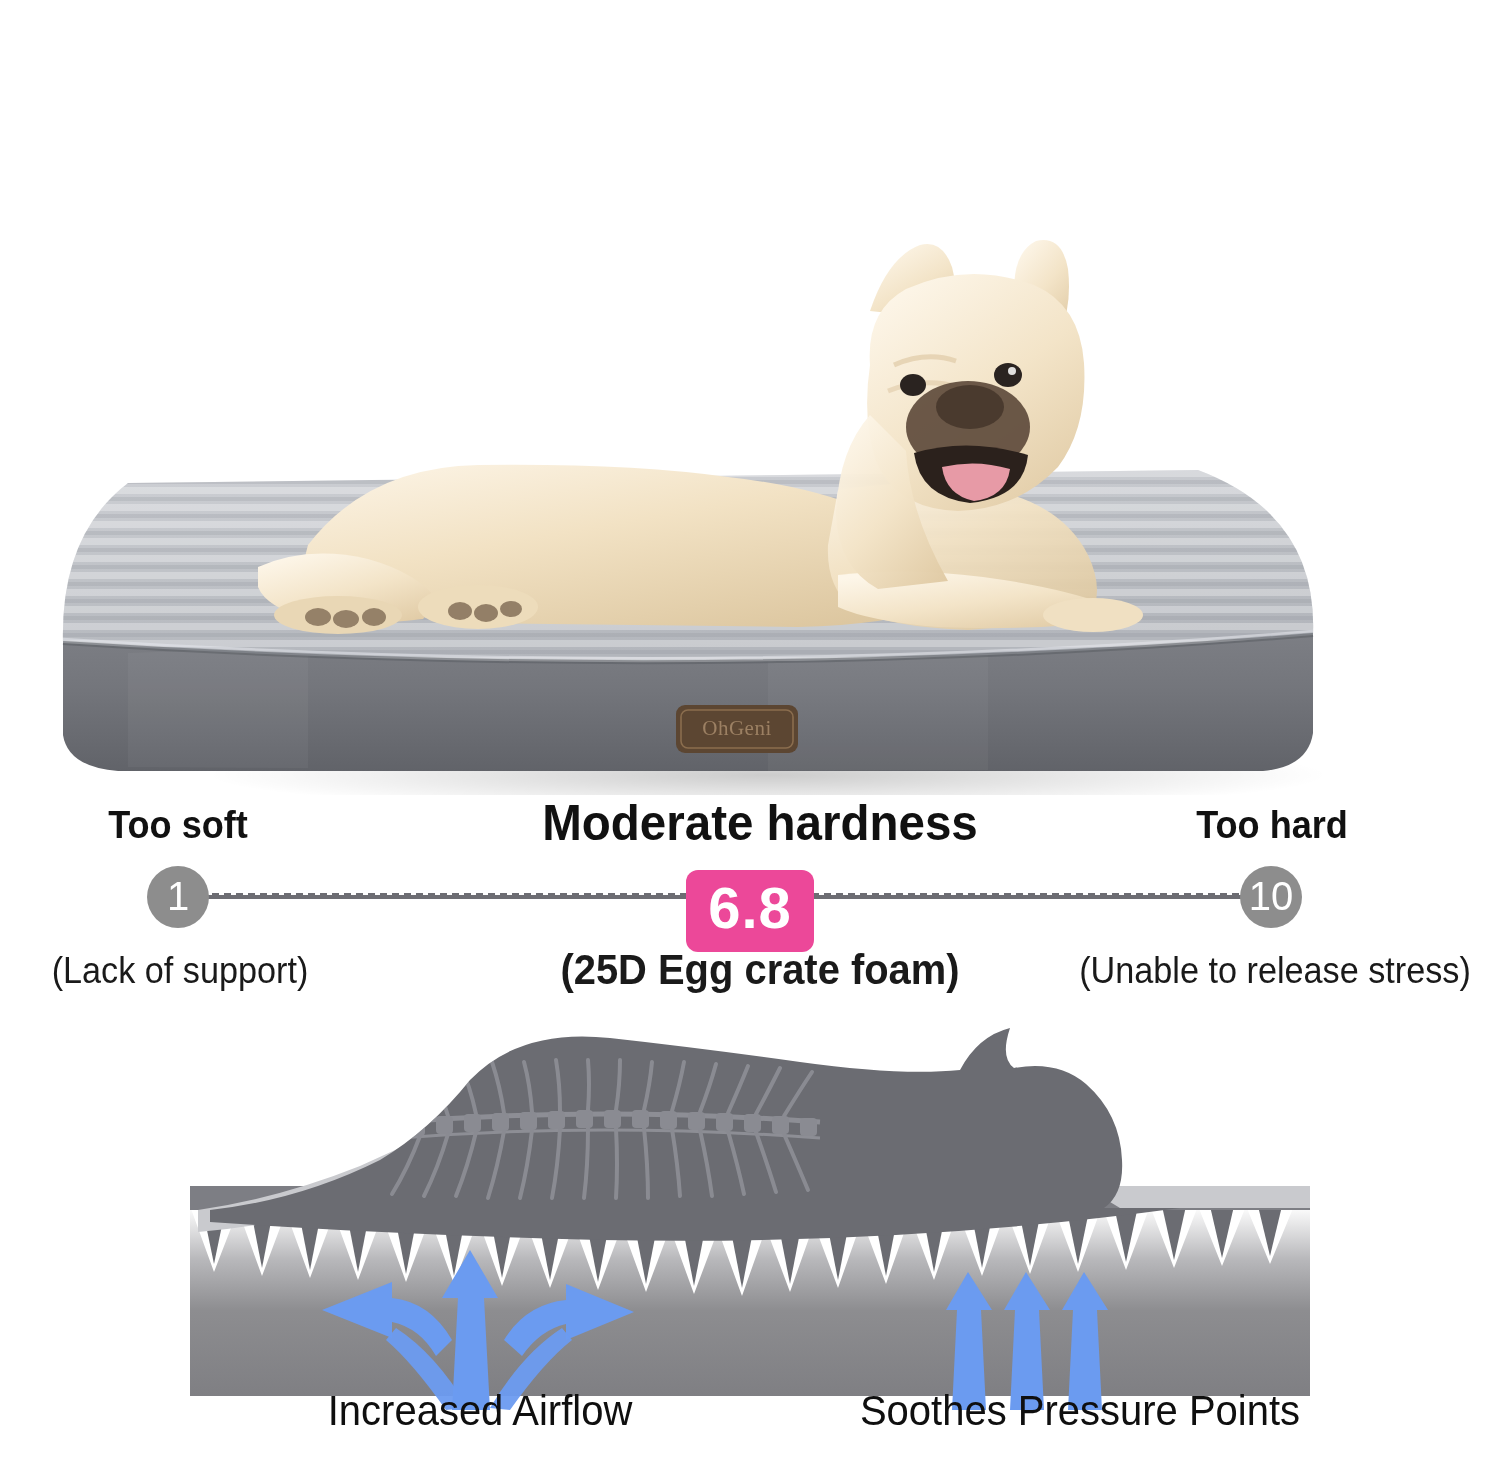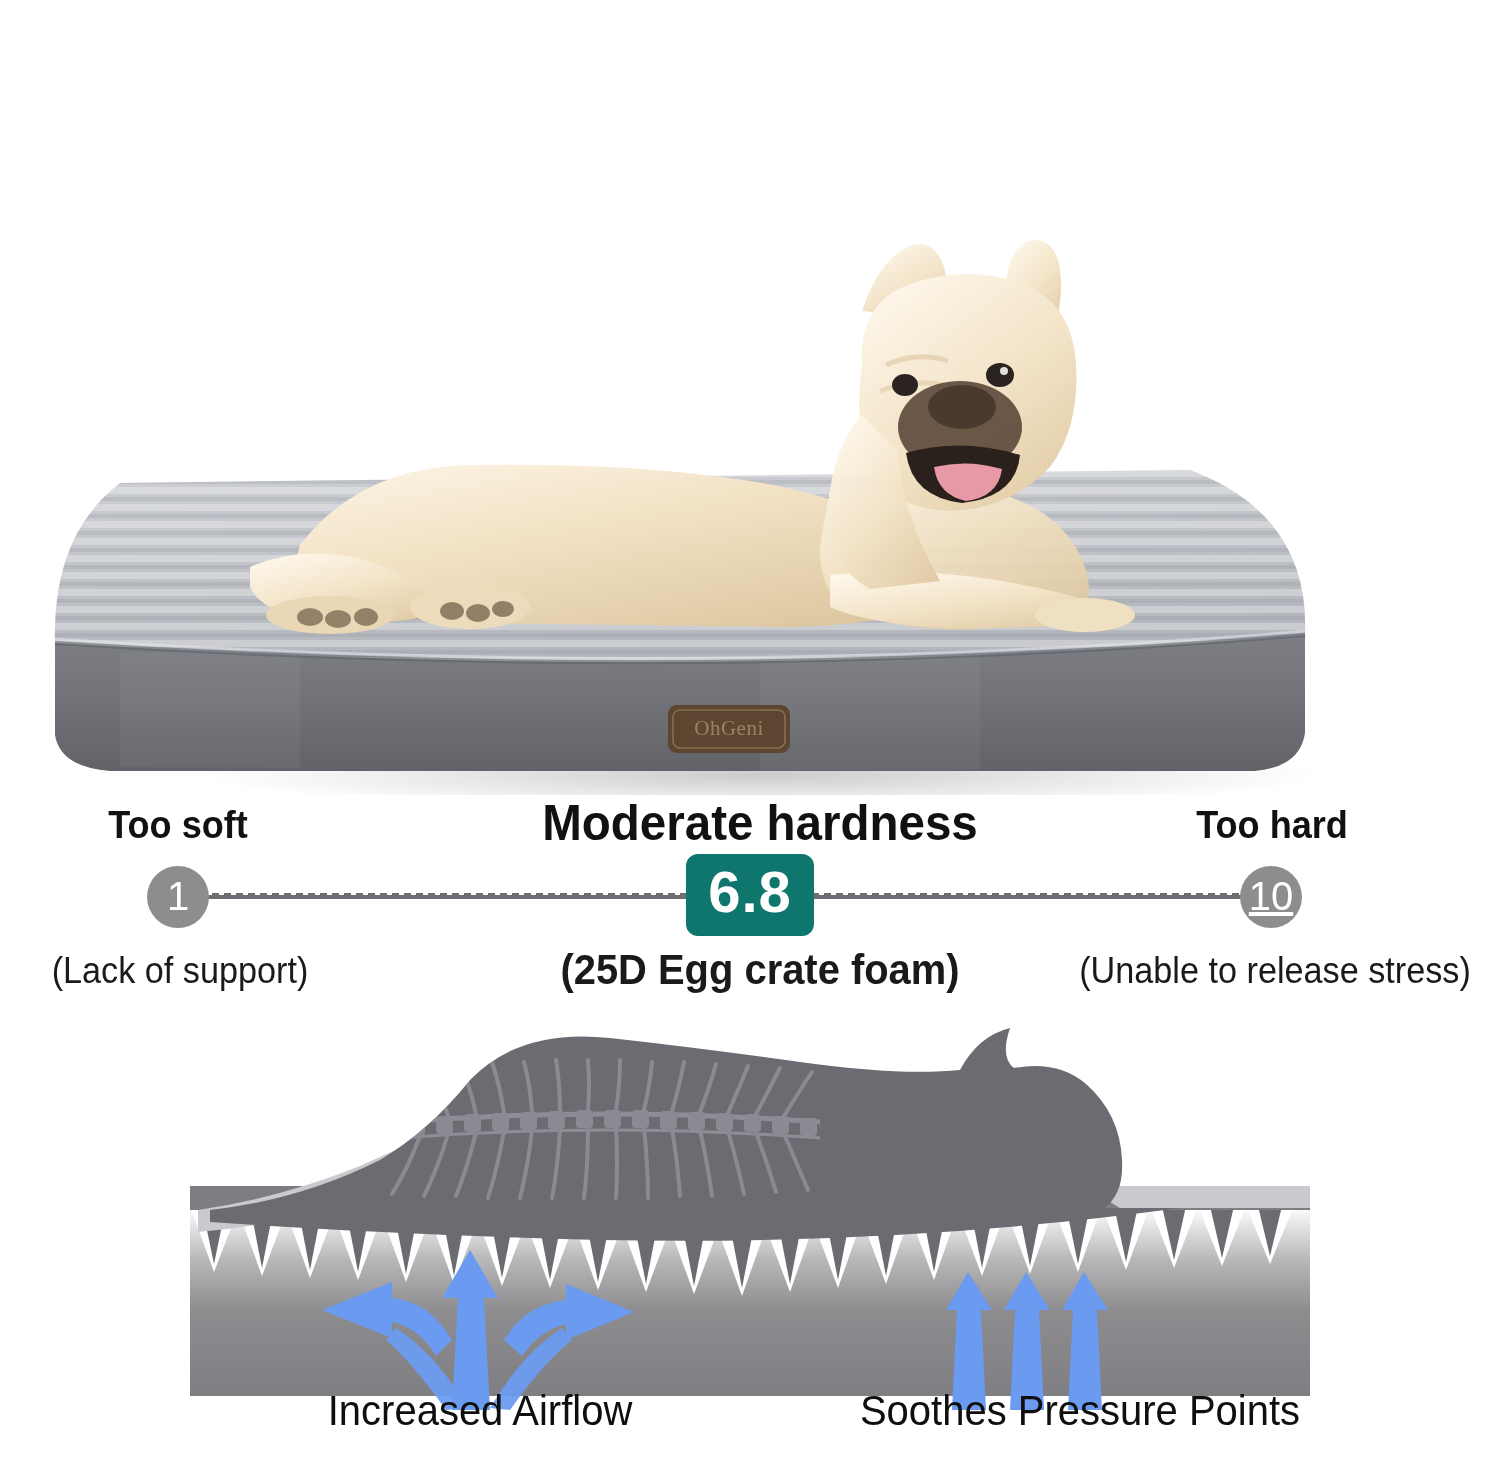--- a/index.html
+++ b/index.html
@@ -43,20 +43,21 @@
     white-space: nowrap;
     text-shadow: 0 1px 2px rgba(0,0,0,0.08);
   }
 
   
   #product-area {
     position: absolute;
     left: 0; top: 215px;
     width: 1500px;
     height: 580px;
+    padding-left: 8px;
   }
 
   
   #hardness-scale {
     position: absolute;
     left: 0; top: 790px;
     width: 1500px;
     height: 215px;
   }
   .scale-toplabel {
@@ -95,29 +96,29 @@
     font-size: 40px;
     font-weight: normal;
     display: flex;
     align-items: center;
     justify-content: center;
     font-family: "Liberation Sans Narrow", "Liberation Sans", sans-serif;
     line-height: 1;
     padding-bottom: 3px;
   }
   #marker-min { left: 147px;  top: 76px; }
-  #marker-max { left: 1240px; top: 76px; text-decoration: underline; }
+  #marker-max { left: 1240px; top: 76px; }
 
   #marker-value {
     position: absolute;
-    left: 686px; top: 64px;
+    left: 686px; top: 80px;
     min-width: 128px;
     height: 82px;
     border-radius: 12px;
-    background: #0f766e;
+    background: #ec4899;
     color: #ffffff;
     font-size: 58px;
     font-weight: bold;
     display: flex;
     align-items: center;
     justify-content: center;
     font-family: "Liberation Sans Narrow", "Liberation Sans", sans-serif;
     letter-spacing: 1px;
     padding-bottom: 8px;
   }

